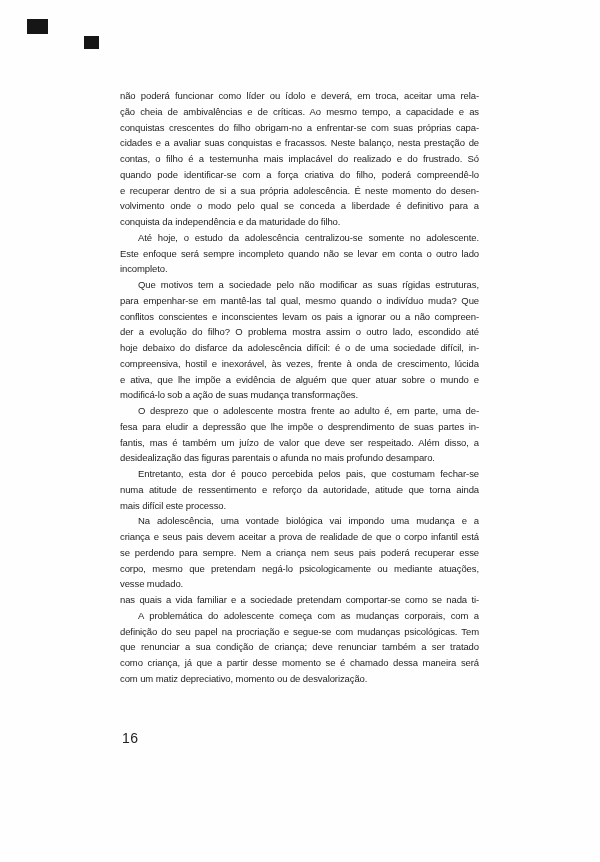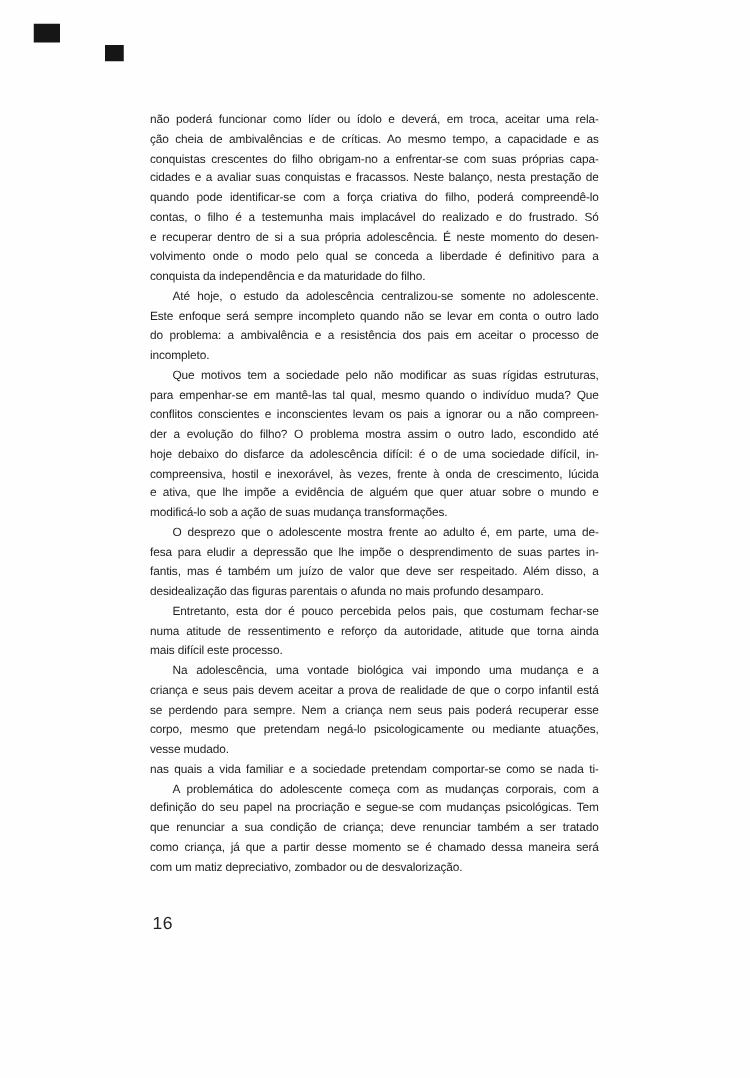--- a/index.html
+++ b/index.html
@@ -61,28 +61,27 @@
 
 <div class="page">
   <div class="scan-mark m1"></div>
   <div class="scan-mark m2"></div>
 
   <div class="text-block">
       <div class="text-line">não poderá funcionar como líder ou ídolo e deverá, em troca, aceitar uma rela-</div>
       <div class="text-line">ção cheia de ambivalências e de críticas. Ao mesmo tempo, a capacidade e as</div>
       <div class="text-line">conquistas crescentes do filho obrigam-no a enfrentar-se com suas próprias capa-</div>
       <div class="text-line">cidades e a avaliar suas conquistas e fracassos. Neste balanço, nesta prestação de</div>
+      <div class="text-line">contas, o filho é a testemunha mais implacável do realizado e do frustrado. Só</div>
       <div class="text-line">quando pode identificar-se com a força criativa do filho, poderá compreendê-lo</div>
-      <div class="text-line">contas, o filho é a testemunha mais implacável do realizado e do frustrado. Só</div>
       <div class="text-line">e recuperar dentro de si a sua própria adolescência. É neste momento do desen-</div>
       <div class="text-line">volvimento onde o modo pelo qual se conceda a liberdade é definitivo para a</div>
       <div class="text-line para-last">conquista da independência e da maturidade do filho.</div>
       <div class="text-line indent">Até hoje, o estudo da adolescência centralizou-se somente no adolescente.</div>
       <div class="text-line">Este enfoque será sempre incompleto quando não se levar em conta o outro lado</div>
-      <div class="text-line">do problema: a ambivalência e a resistência dos pais em aceitar o processo de</div>
       <div class="text-line para-last">incompleto.</div>
       <div class="text-line indent">Que motivos tem a sociedade pelo não modificar as suas rígidas estruturas,</div>
       <div class="text-line">para empenhar-se em mantê-las tal qual, mesmo quando o indivíduo muda? Que</div>
       <div class="text-line">conflitos conscientes e inconscientes levam os pais a ignorar ou a não compreen-</div>
       <div class="text-line">der a evolução do filho? O problema mostra assim o outro lado, escondido até</div>
       <div class="text-line">hoje debaixo do disfarce da adolescência difícil: é o de uma sociedade difícil, in-</div>
       <div class="text-line">compreensiva, hostil e inexorável, às vezes, frente à onda de crescimento, lúcida</div>
       <div class="text-line">e ativa, que lhe impõe a evidência de alguém que quer atuar sobre o mundo e</div>
       <div class="text-line para-last">modificá-lo sob a ação de suas mudança transformações.</div>
       <div class="text-line indent">O desprezo que o adolescente mostra frente ao adulto é, em parte, uma de-</div>
@@ -95,17 +94,17 @@
       <div class="text-line indent">Na adolescência, uma vontade biológica vai impondo uma mudança e a</div>
       <div class="text-line">criança e seus pais devem aceitar a prova de realidade de que o corpo infantil está</div>
       <div class="text-line">se perdendo para sempre. Nem a criança nem seus pais poderá recuperar esse</div>
       <div class="text-line">corpo, mesmo que pretendam negá-lo psicologicamente ou mediante atuações,</div>
       <div class="text-line para-last">vesse mudado.</div>
       <div class="text-line">nas quais a vida familiar e a sociedade pretendam comportar-se como se nada ti-</div>
       <div class="text-line indent">A problemática do adolescente começa com as mudanças corporais, com a</div>
       <div class="text-line">definição do seu papel na procriação e segue-se com mudanças psicológicas. Tem</div>
       <div class="text-line">que renunciar a sua condição de criança; deve renunciar também a ser tratado</div>
       <div class="text-line">como criança, já que a partir desse momento se é chamado dessa maneira será</div>
-      <div class="text-line para-last">com um matiz depreciativo, zombador ou de desvalorização.</div>
+      <div class="text-line para-last">com um matiz depreciativo, momento ou de desvalorização.</div>
     </div>
 
   <div class="page-number">16</div>
 </div>
 
 </body></html>

